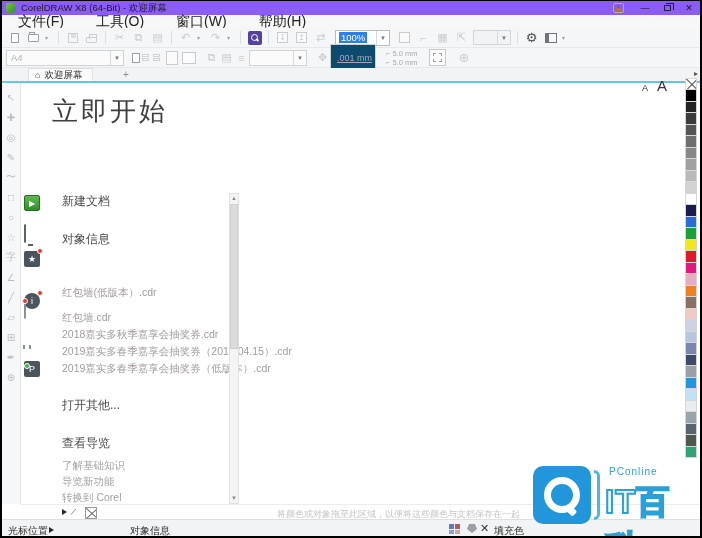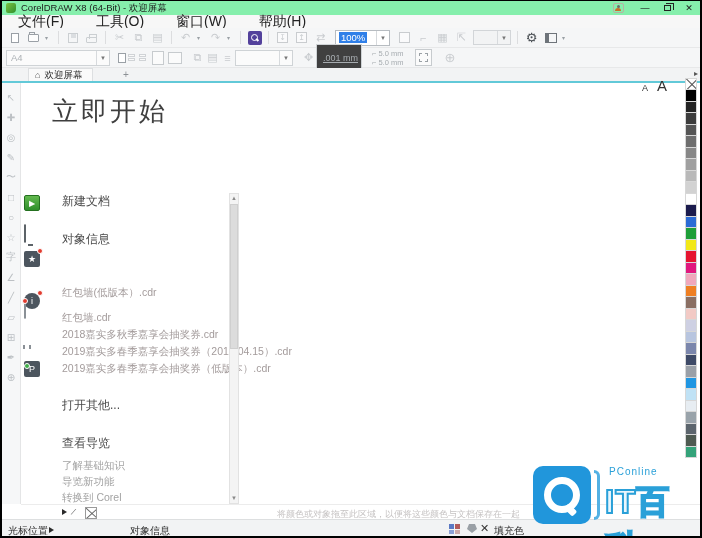--- a/index.html
+++ b/index.html
@@ -1,20 +1,20 @@
 <!DOCTYPE html>
 <html><head>
 <meta charset="utf-8">
 <style>
   * { margin:0; padding:0; box-sizing:border-box; }
   html,body { width:702px; height:538px; background:#000; font-family:"Liberation Sans","DejaVu Sans",sans-serif; overflow:hidden; }
   .window { position:absolute; left:2px; top:1px; width:698px; height:535px; background:#ffffff; overflow:hidden; }
 
   
-  .titlebar { position:absolute; left:0; top:0; width:100%; height:14px; background:#86efac; display:flex; align-items:center; }
+  .titlebar { position:absolute; left:0; top:0; width:100%; height:14px; background:#8b5cf6; display:flex; align-items:center; }
   .app-icon { width:10px; height:10px; margin:0 5px 0 4px; background:linear-gradient(135deg,#7cc142,#2e8f2c); border-radius:2px 2px 4px 2px; }
   .title-text { font-size:9.5px; color:#1c1c1c; }
   .tb-spacer { flex:1; }
   .tb-btn { width:22px; height:13px; display:flex; align-items:center; justify-content:center; font-size:9px; color:#222; }
   .acct { width:11px; height:10px; border:1px solid #b9b2a4; border-radius:2px; position:relative; margin-right:10px; }
   .acct::before { content:""; position:absolute; left:3px; top:1px; width:3px; height:3px; border-radius:50%; background:#6b6b6b; }
   .acct::after { content:""; position:absolute; left:1.5px; bottom:1px; width:6px; height:3px; border-radius:3px 3px 0 0; background:#c96f2a; }
   .restore-glyph { width:7px; height:6px; border:1px solid #222; position:relative; }
   .restore-glyph::before { content:""; position:absolute; left:1px; top:-3px; width:7px; height:6px; border:1px solid #222; border-left:none; border-bottom:none; }
 
@@ -49,21 +49,21 @@
   .i-panel::before { content:""; position:absolute; left:0; top:0; width:3px; height:100%; background:#6e747a; }
 
   .propbar { position:absolute; left:0; top:47px; width:100%; height:20px; background:#f5f6f7; border-bottom:1px solid #e7e8e9; display:flex; align-items:center; padding-left:4px; }
   .combo { height:16px; border:1px solid #cfd3d6; background:#fbfbfb; display:flex; align-items:center; color:#adb2b6; font-size:9.5px; }
   .combo .val { flex:1; padding-left:4px; }
   .spin-block { display:flex; align-items:center; gap:2px; margin-left:8px; }
   .spin { width:9px; height:13px; display:flex; flex-direction:column; justify-content:center; gap:1px; }
   .spin i { display:block; width:7px; height:3px; border:1px solid #d0d3d6; background:#fafafa; }
   .orient { width:12px; height:14px; border:1px solid #c7cbce; background:#fbfbfb; margin-left:4px; }
   .orient.land { width:14px; height:12px; }
-  .field { height:28px; border:1px solid #cfd3d6; background:#404040; color:#a7acb0; font-size:9px; display:flex; align-items:center; justify-content:flex-end; padding-right:3px;text-decoration:underline; }
+  .field { height:28px; border:1px solid #cfd3d6; background:#0c4a6e; color:#a7acb0; font-size:9px; display:flex; align-items:center; justify-content:flex-end; padding-right:3px;text-decoration:underline; }
   .dup { display:flex; flex-direction:column; justify-content:center; margin-left:10px; font-size:7.5px; color:#a7acb0; line-height:9px; }
   .dup .row { display:flex; align-items:center; gap:2px; }
   .sel-btn { width:17px; height:17px; border:1px solid #c7cbce; background:#fbfbfb; margin-left:12px; display:flex; align-items:center; justify-content:center; }
   .sel-btn i { width:9px; height:9px; border:1px dashed #9aa0a5; display:block; }
 
   
   .tabbar { position:absolute; left:0; top:67px; width:100%; height:13px; background:#f2f3f4; }
   .tab { position:absolute; left:26px; top:0; height:13px; padding:0 10px 0 6px; background:#fafafa; border:1px solid #dddfe1; border-bottom:none; display:flex; align-items:center; gap:4px; font-size:9.5px; color:#2a2a2a; }
   .home-icon { font-size:9px; color:#3a3a3a; }
   .newtab { position:absolute; left:118px; top:1px; width:12px; height:11px; color:#8b9094; font-size:10px; line-height:11px; text-align:center; }
@@ -213,21 +213,21 @@
       </span>
     <span class="sep"></span>
     <span class="ti i-gear">⚙</span>
     <span class="ti">
         <span class="i-panel"></span>
       </span>
     <span class="caret">▾</span>
   </div>
 
   <div class="propbar">
-    <span class="combo" style="width:104px">
+    <span class="combo" style="width:118px">
       <span class="val">A4</span>
       <span class="combo-drop">▼</span>
     </span>
     <span class="spin-block">
       <span class="i-page"></span>
       <span class="spin">
           <i></i>
           <i></i>
         </span>
       <span class="spin">

